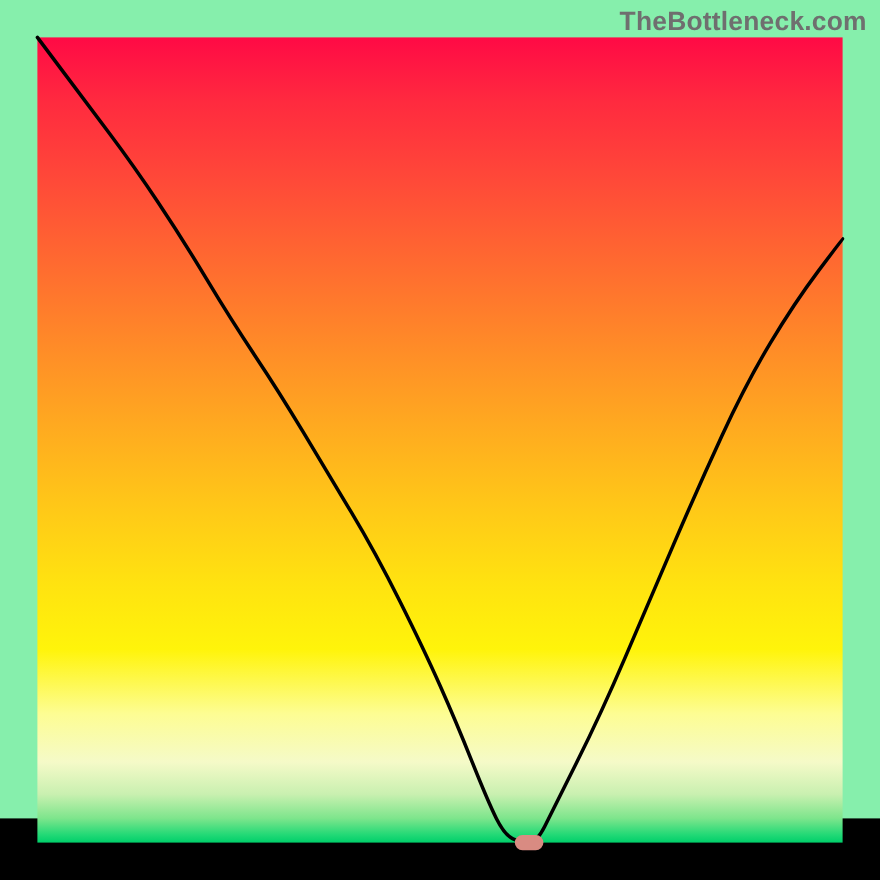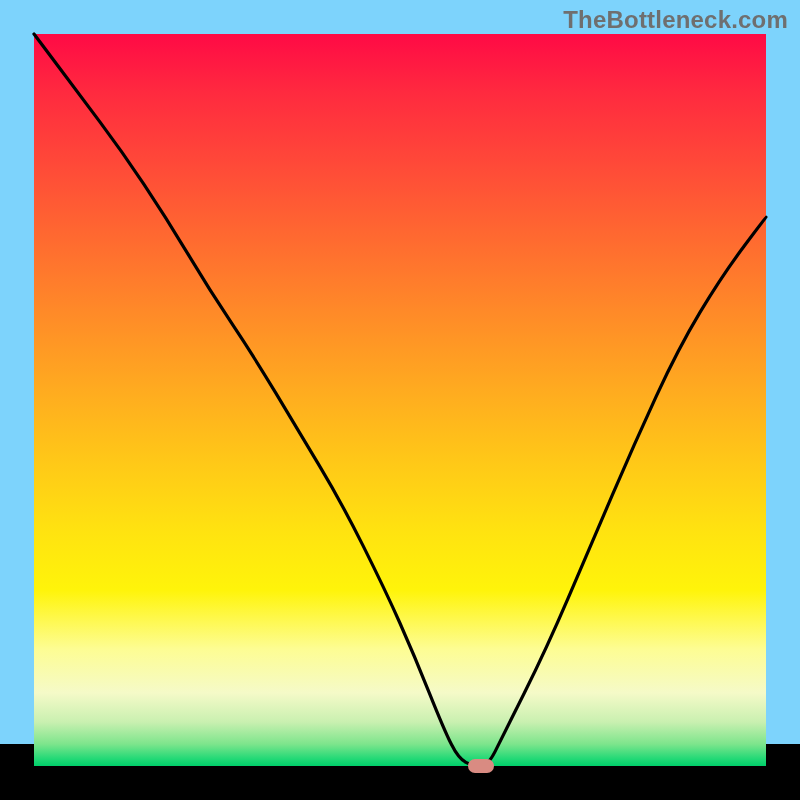--- a/index.html
+++ b/index.html
@@ -8,21 +8,21 @@
     width: 800px;
     height: 800px;
     background: #000;
     overflow: hidden;
     font-family: Arial, Helvetica, sans-serif;
   }
   .frame {
     position: relative;
     width: 800px;
     height: 744px;
-    background: #7dd3fc;
+    background: #86efac;
     text-align: center;
   }
   .plot-area {
     position: absolute;
     left: 34px;
     top: 34px;
     width: 732px;
     height: 732px;
     
     background: linear-gradient(to bottom,

